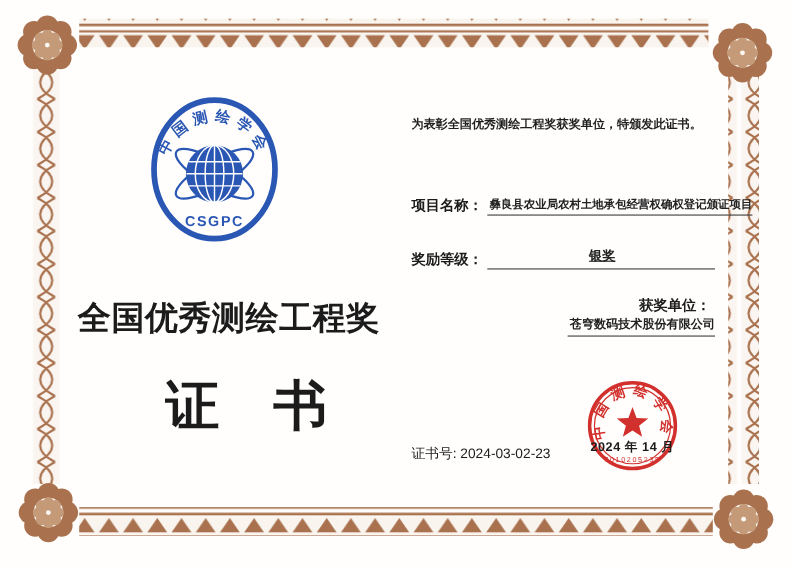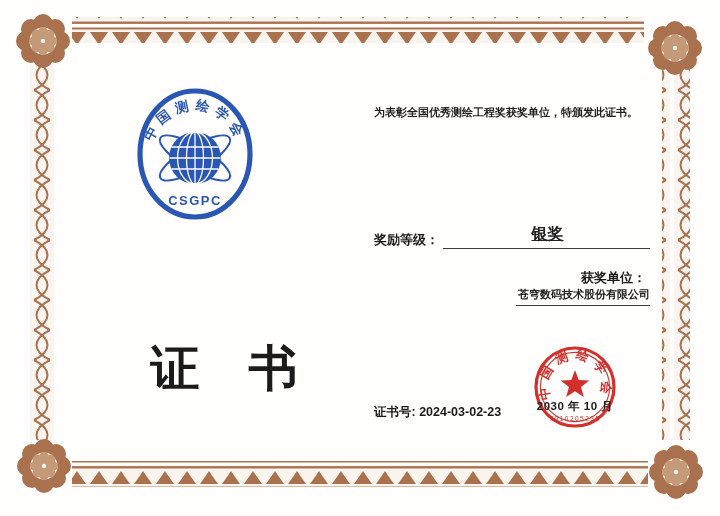--- a/index.html
+++ b/index.html
@@ -52,27 +52,27 @@
     left:374px;width:276px;display:flex;align-items:flex-end;
   }
   .field-row .label{
     font-size:13px;font-weight:800;color:var(--text_dark);white-space:nowrap;
     padding-right:4px;
   }
   .field-row .value{
     flex:1;border-bottom:1.6px solid #3c3c3c;font-weight:700;color:#222;
     white-space:nowrap;padding:0 0 2.5px 2px;font-size:10.4px;
   }
-  .field-row .value.center{text-align:center;font-size:16px;text-decoration:underline;}
+  .field-row .value.center{text-align:center;font-size:12px;text-decoration:underline;}
   .field-row .value.left12{font-size:11px;}
   .row1{top:178px;}
   .row2{top:224px;align-items:flex-end;}
   .row3{top:269px;flex-direction:column;}
   .cert-number{
-    left:374px;top:404px;font-size:12.5px;font-weight:700;color:var(--text_dark);
+    left:374px;top:404px;font-size:12.5px;font-weight:400;color:var(--text_dark);
     white-space:nowrap;
   }
   .seal-box{left:532px;top:344px;width:86px;height:86px;}
   .seal-date{
     left:527px;top:399px;width:96px;text-align:center;
     font-size:11.5px;font-weight:700;color:#1c1c1c;letter-spacing:0.5px;white-space:nowrap;
   }
   .seal-serial{
     left:532px;top:415px;width:86px;text-align:center;
     font-size:6.5px;color:var(--seal_red);letter-spacing:1.5px;white-space:nowrap;
@@ -147,24 +147,29 @@
     <circle cx="60" cy="74" r="26" class="lg-fill"></circle>
     <ellipse cx="60" cy="74" rx="8.5" ry="26" class="glb"></ellipse>
     <ellipse cx="60" cy="74" rx="17.5" ry="26" class="glb"></ellipse>
     <line x1="60" y1="48" x2="60" y2="100" class="glb"></line>
     <line x1="34.5" y1="74" x2="85.5" y2="74" class="glb"></line>
     <line x1="36.5" y1="63" x2="83.5" y2="63" class="glb"></line>
     <line x1="36.5" y1="85" x2="83.5" y2="85" class="glb"></line>
     <text x="60" y="121" text-anchor="middle" class="lg-text" font-size="13" letter-spacing="1.5">CSGPC</text>
   </svg>
 
+  <div class="abs award-title">全国优秀测绘工程奖</div>
   <div class="abs cert-word">证　书</div>
 
   <div class="abs intro">为表彰全国优秀测绘工程奖获奖单位，特颁发此证书。</div>
 
+  <div class="abs field-row row1">
+    <span class="label">项目名称：</span>
+    <span class="value">彝良县农业局农村土地承包经营权确权登记颁证项目</span>
+  </div>
 
   <div class="abs field-row row2">
     <span class="label">奖励等级：</span>
     <span class="value center">银奖</span>
   </div>
 
   <div class="abs field-row row3">
     <span class="label">获奖单位：</span>
     <span class="value left12">苍穹数码技术股份有限公司</span>
   </div>
@@ -177,16 +182,16 @@
     <circle cx="43" cy="43" r="39" class="seal-stroke" stroke-width="3.2"></circle>
     <circle cx="43" cy="43" r="34.6" class="seal-stroke" stroke-width="1.1"></circle>
     <defs>
       <path id="sealArc" d="M17.6,51.2 A27,27 0 1 1 68.4,51.2"></path>
     </defs>
     <text class="seal-text" font-size="12.5" letter-spacing="6">
       <textPath href="#sealArc" startOffset="50%" text-anchor="middle">中国测绘学会</textPath>
     </text>
     <polygon class="seal-fill" points="43,26 46.7,35.9 57.3,36.4 49.0,43.0 51.8,53.1 43,47.3 34.2,53.1 37.0,43.0 28.7,36.4 39.3,35.9"></polygon>
   </svg>
-  <div class="abs seal-date">2030 年 10 月</div>
+  <div class="abs seal-date">2024 年 14 月</div>
   <div class="abs seal-serial">7010205235</div>
 
 </div>
 
 </body></html>

